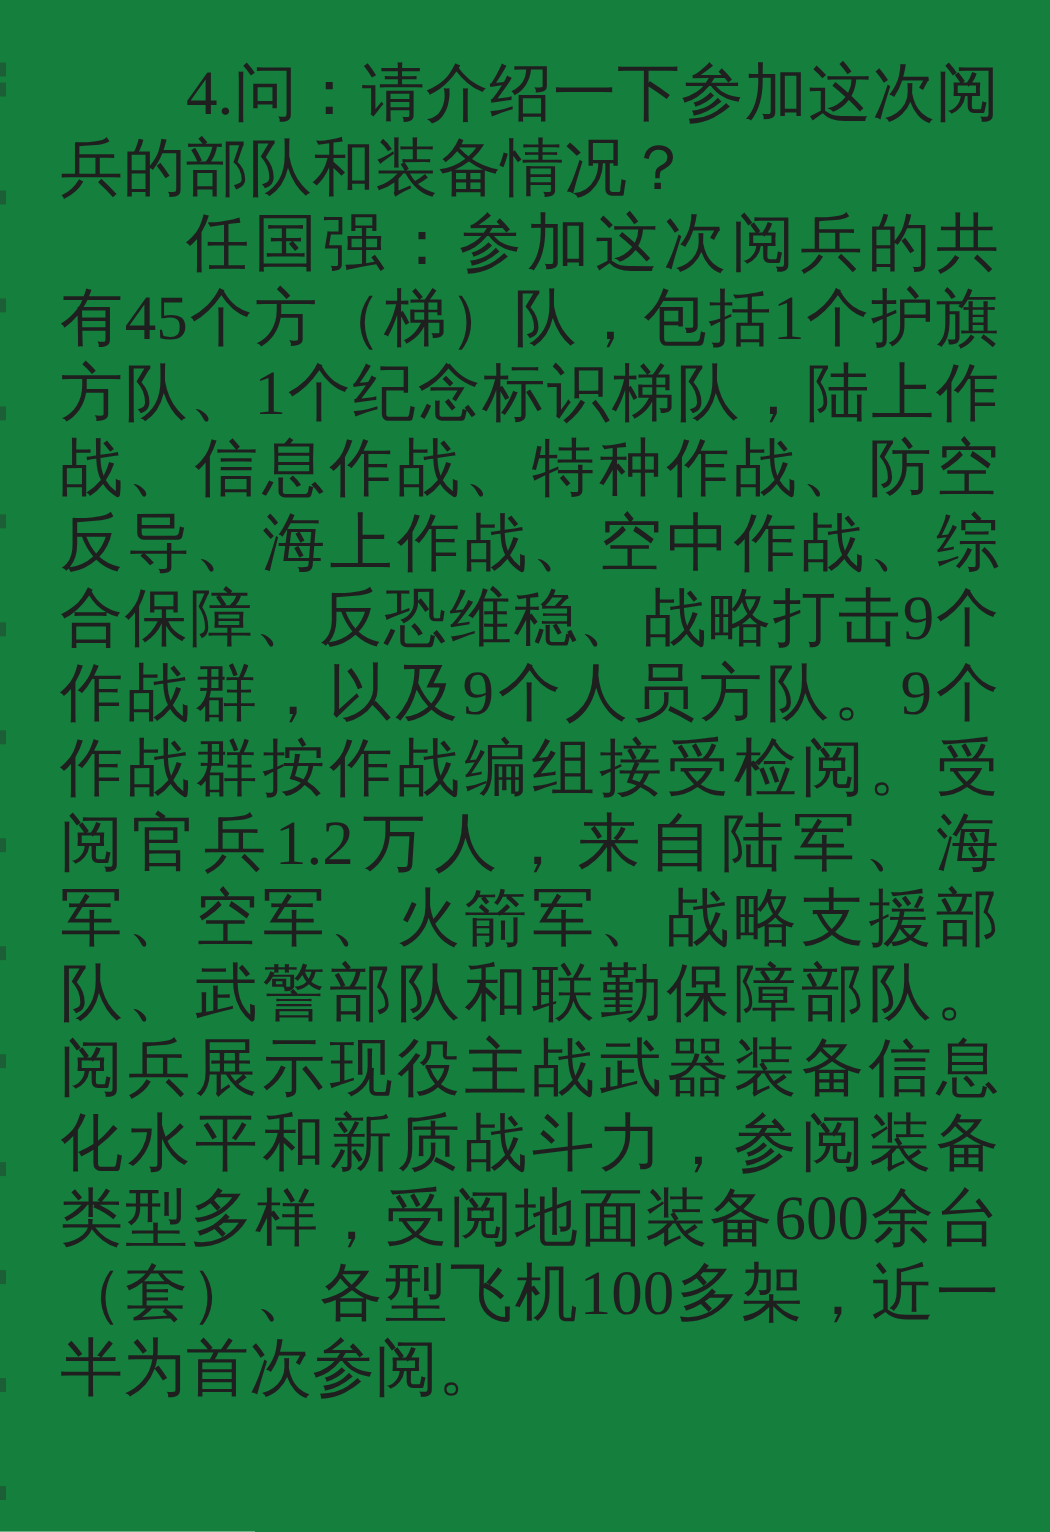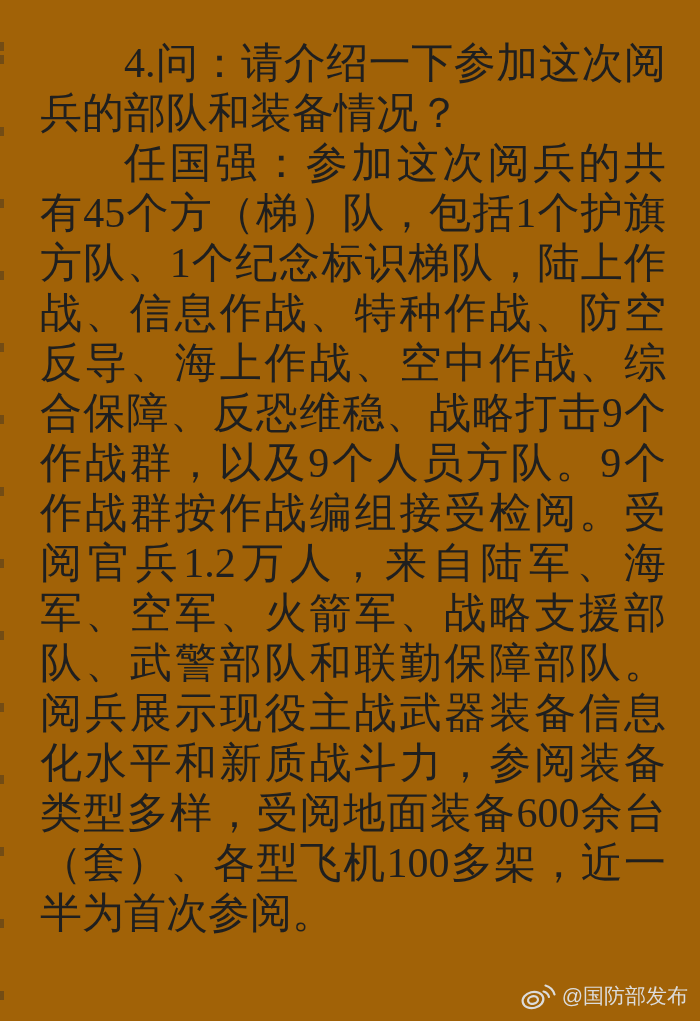--- a/index.html
+++ b/index.html
@@ -3,21 +3,21 @@
 <meta charset="utf-8">
 <style>
   html, body {
     margin: 0;
     padding: 0;
   }
   .page {
     position: relative;
     width: 700px;
     height: 1021px;
-    background: #a16207;
+    background: #15803d;
     overflow: hidden;
     font-family: "Liberation Serif", "DejaVu Serif", serif;
   }
   
   .edge-noise {
     position: absolute;
     left: 0;
     top: 0;
     width: 4px;
     height: 100%;
@@ -67,27 +67,14 @@
 
 <div class="page">
 
   <div class="edge-noise"></div>
 
   <div class="content">
     <p class="para">4.问：请介绍一下参加这次阅兵的部队和装备情况？</p>
     <p class="para">任国强：参加这次阅兵的共有45个方（梯）队，包括1个护旗方队、1个纪念标识梯队，陆上作战、信息作战、特种作战、防空反导、海上作战、空中作战、综合保障、反恐维稳、战略打击9个作战群，以及9个人员方队。9个作战群按作战编组接受检阅。受阅官兵1.2万人，来自陆军、海军、空军、火箭军、战略支援部队、武警部队和联勤保障部队。阅兵展示现役主战武器装备信息化水平和新质战斗力，参阅装备类型多样，受阅地面装备600余台（套）、各型飞机100多架，近一半为首次参阅。</p>
   </div>
 
-  <div class="watermark">
-    <span>
-      <svg width="36" height="30" viewBox="0 0 36 30" aria-hidden="true">
-        <g fill="none" stroke="#dcdcdc" stroke-width="2.2" stroke-linecap="round">
-          <ellipse cx="13" cy="19" rx="10.5" ry="8" transform="rotate(-14 13 19)"></ellipse>
-          <ellipse cx="13" cy="19" rx="5" ry="3.8" transform="rotate(-14 13 19)"></ellipse>
-          <path d="M23.5 10.5 a7.5 7.5 0 0 1 5.5 5.5"></path>
-          <path d="M25.5 4.5 a13 13 0 0 1 9 9"></path>
-        </g>
-      </svg>
-    </span>
-    <span>@国防部发布</span>
-  </div>
 
 </div>
 
 </body></html>

